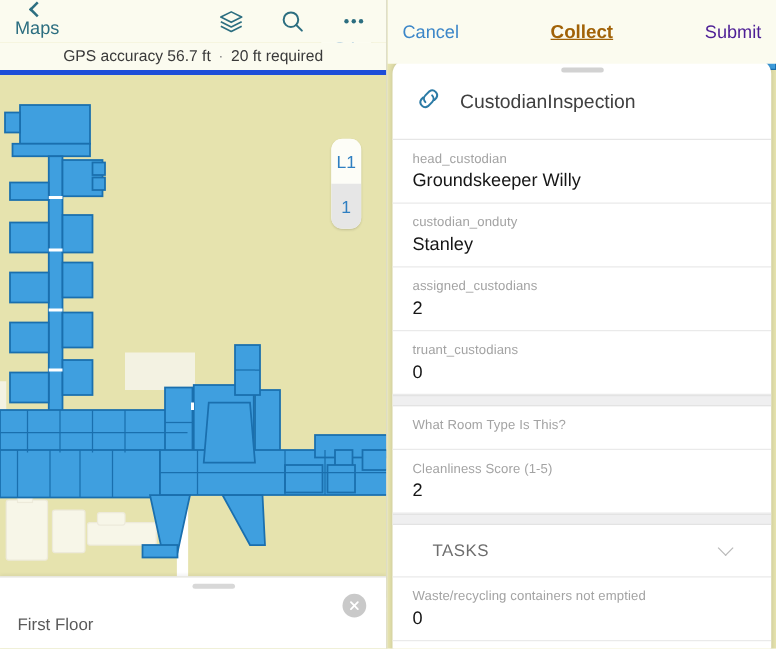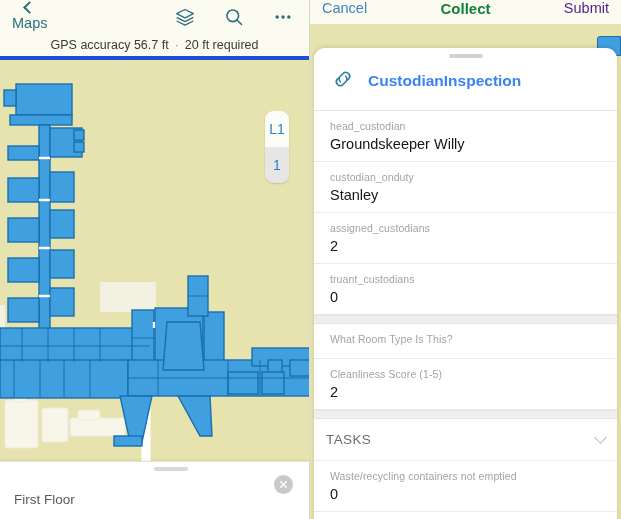--- a/index.html
+++ b/index.html
@@ -113,27 +113,27 @@
 
   
   .form-screen {
     position: relative;
     width: 311px; height: 519px;
     background: #e6e3ae;
     overflow: hidden;
   }
   .form-nav {
     position: relative; z-index: 30;
-    height: 24px; width: 100%;
+    height: 51px; width: 100%;
     background: #fbfbef;
-    display: flex; align-items: flex-start; justify-content: space-between;
+    display: flex; align-items: center; justify-content: space-between;
     padding: 0 12px;
   }
   .form-nav .cancel { color: #3b86c8; font-size: 14.5px; cursor: pointer; }
-  .form-nav .title  { color: #15803d; font-size: 15px; font-weight: bold; }
+  .form-nav .title  { color: #a16207; font-size: 15px; font-weight: bold; text-decoration: underline; }
   .form-nav .submit { color: #4c1d95; font-size: 14.5px; cursor: pointer; }
 
   .map-peek {
     position: absolute; z-index: 5;
     top: 36px; left: 0; right: 0; height: 28px;
     background: #e6e3ae;
   }
   .map-peek .blue-frag {
     position: absolute; right: 0; top: 0;
     width: 24px; height: 20px;
@@ -152,42 +152,42 @@
   .sheet-grabber {
     width: 34px; height: 4px; border-radius: 2px;
     background: #d2d2d2; margin: 6px auto 0;
   }
   .sheet-header {
     display: flex; align-items: center; gap: 12px;
     padding: 8px 16px 14px 16px;
     border-bottom: 1px solid #e6e6e6;
   }
   .sheet-header .htitle {
-    font-size: 15.5px; font-weight: bold; color: #3b82f6;
+    font-size: 15.5px; font-weight: normal; color: #404040;
   }
   .form-list { }
   .field-row {
     padding: 9px 16px 9px 16px;
     border-bottom: 1px solid #eaeaea;
     cursor: pointer;
   }
   .field-label {
     font-size: 10.5px; color: #a3a3a3; margin-bottom: 4px;
     letter-spacing: .1px;
   }
   .field-value {
     font-size: 14.5px; color: #161616;
   }
   .group-gap {
     height: 9px; background: #efeff0;
     border-top: 1px solid #e3e3e3; border-bottom: 1px solid #e3e3e3;
   }
   .section-row {
     display: flex; align-items: center; justify-content: space-between;
-    padding: 13px 12px;
+    padding: 13px 32px;
     border-bottom: 1px solid #eaeaea;
     cursor: pointer;
   }
   .section-title { font-size: 13.5px; color: #6d6d6d; letter-spacing: .4px; }
   .chev-down {
     width: 9px; height: 9px;
     border-right: 1.6px solid #b9b9b9;
     border-bottom: 1.6px solid #b9b9b9;
     transform: rotate(45deg);
     margin-top: -4px;

